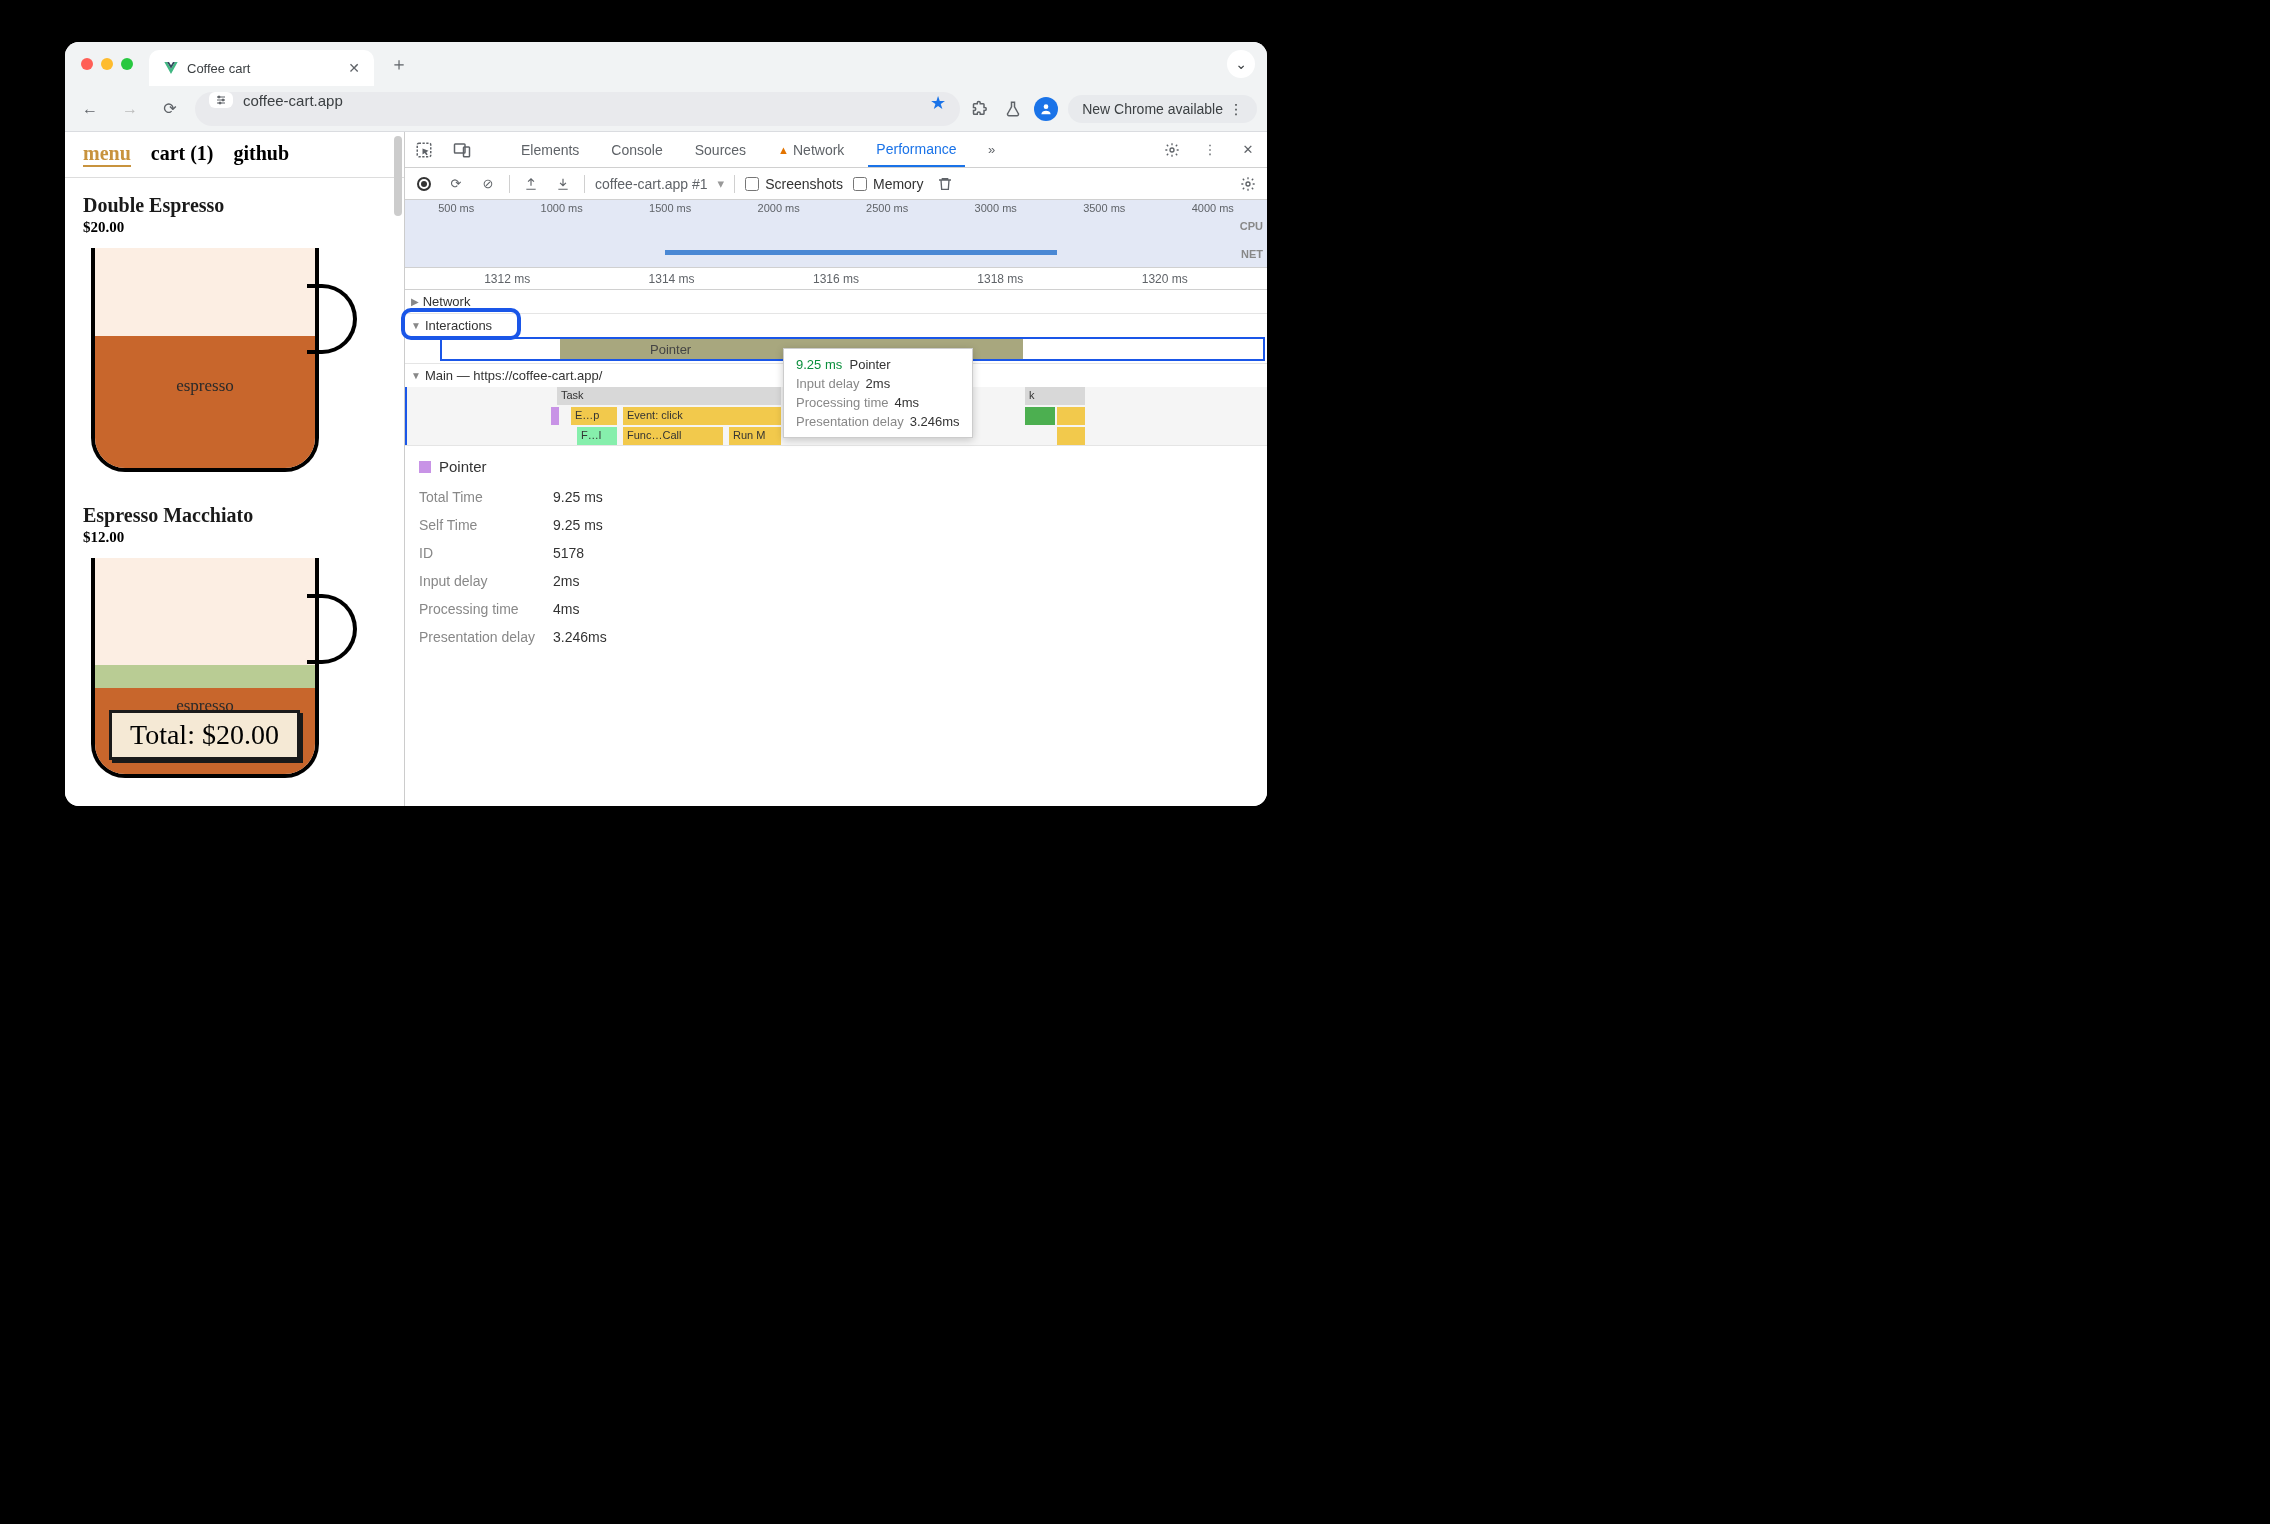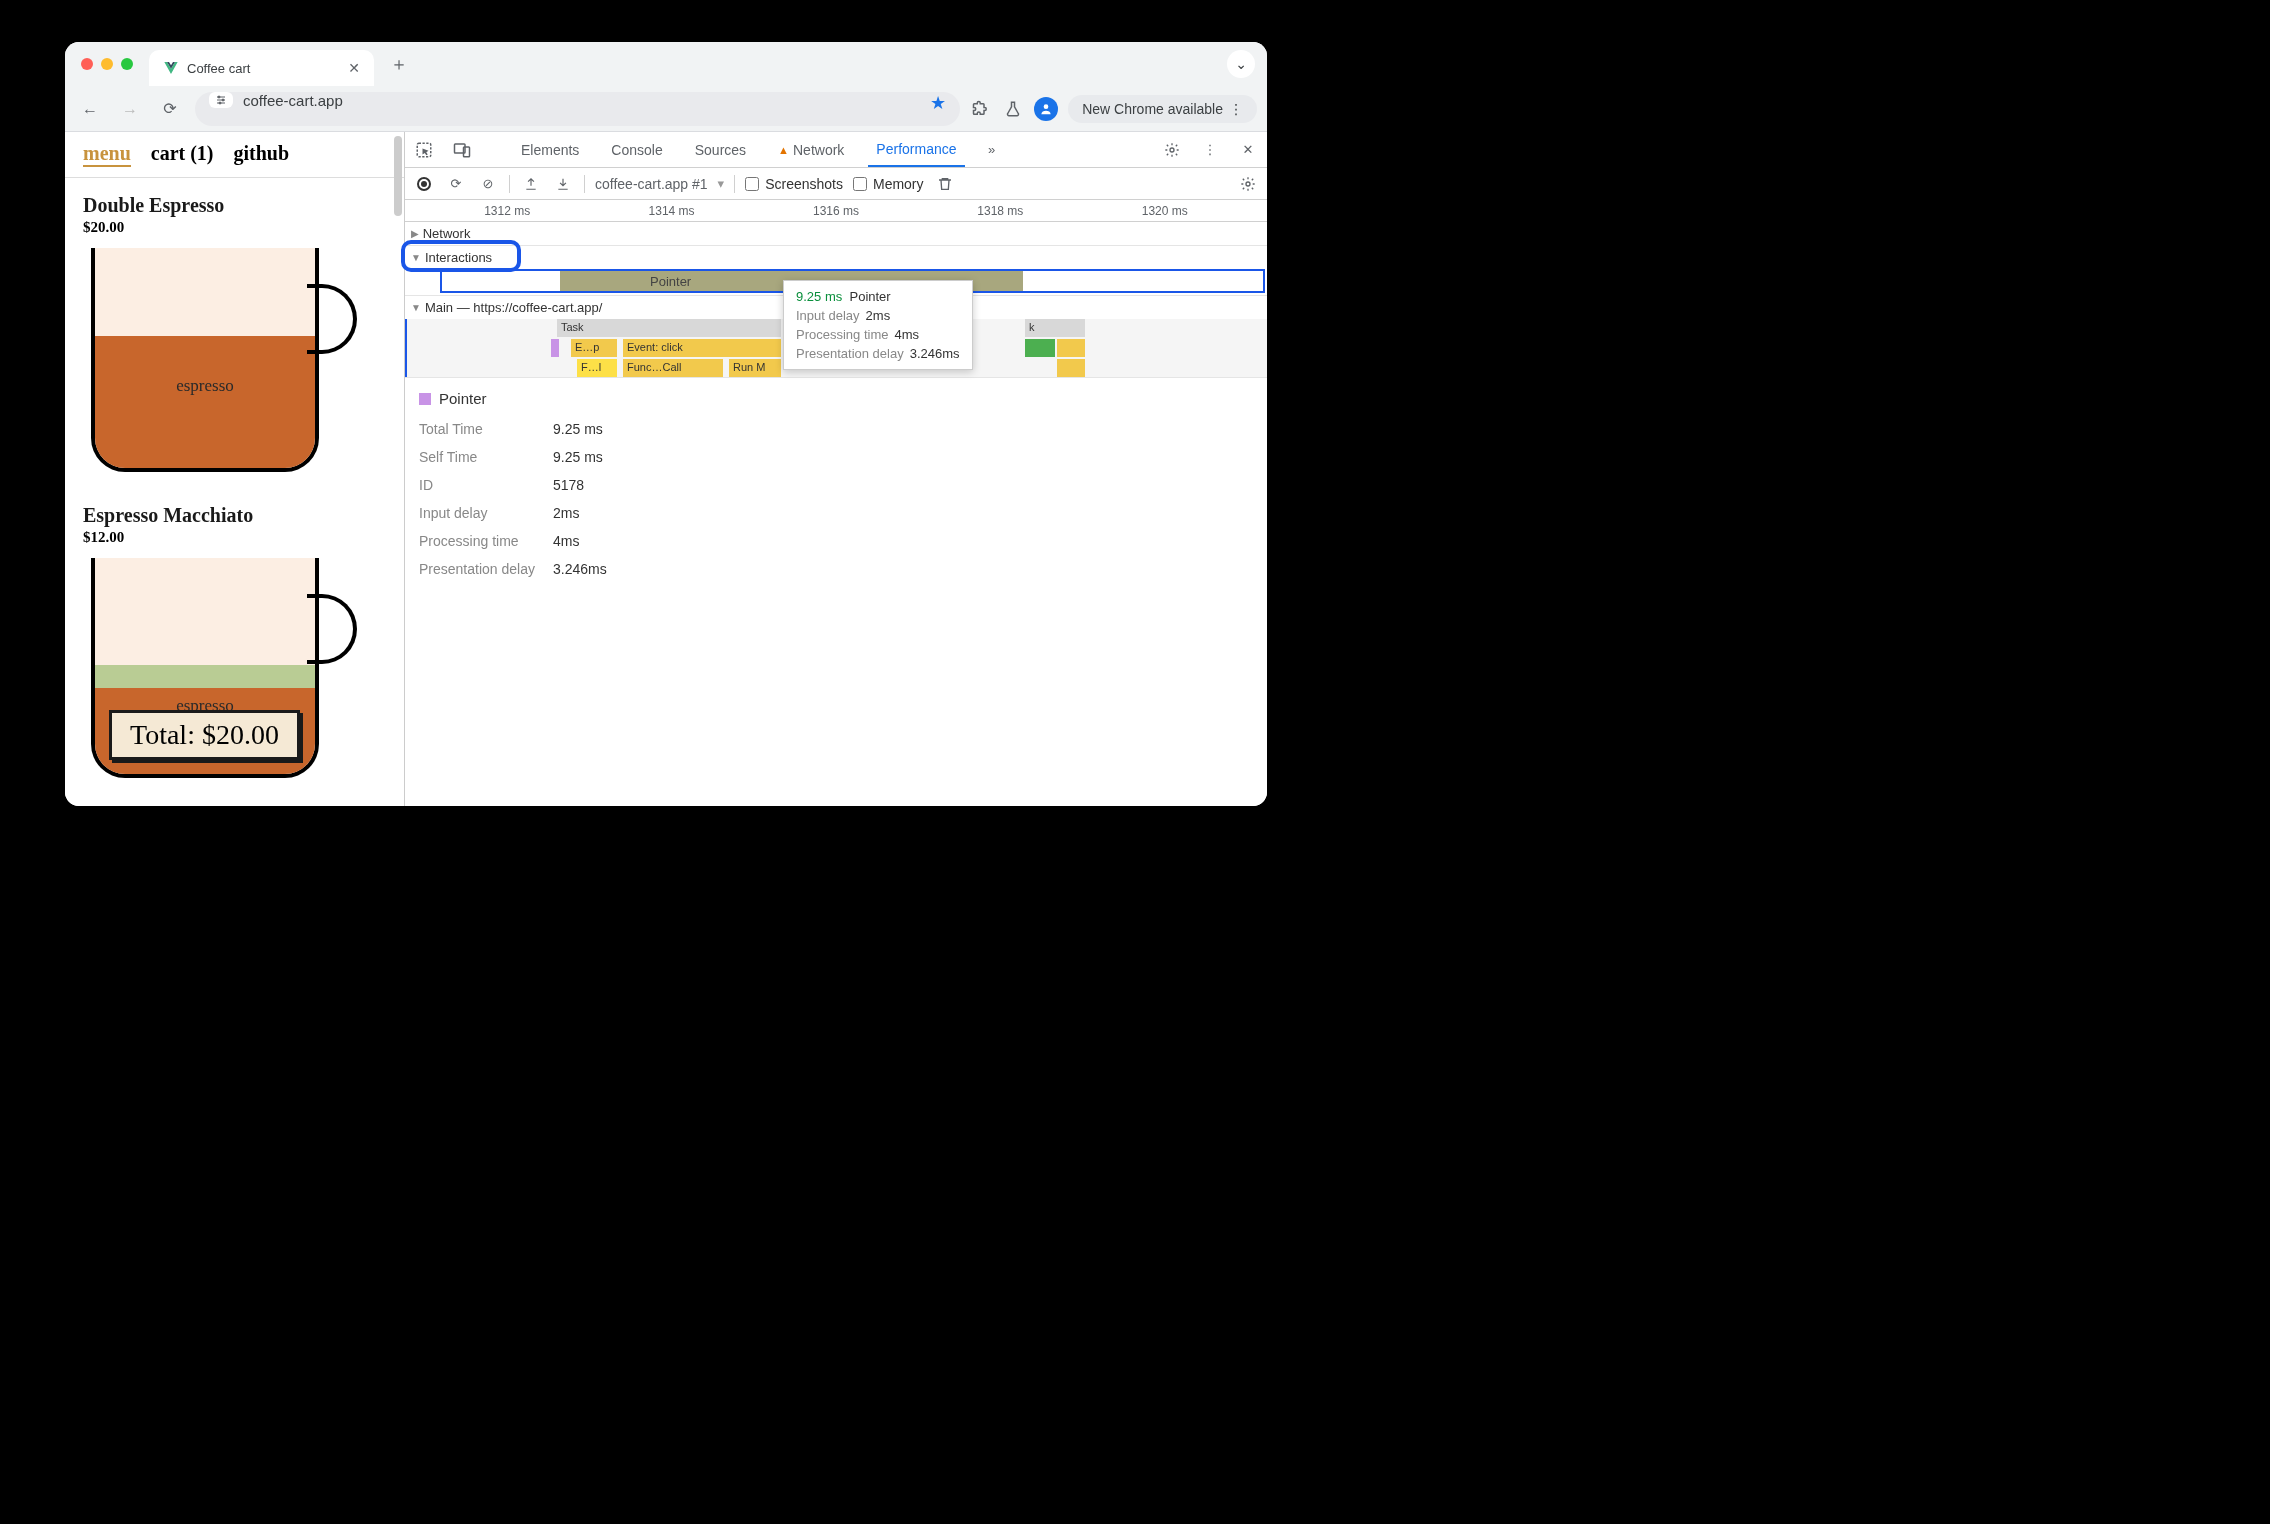--- a/index.html
+++ b/index.html
@@ -256,20 +256,35 @@
         </div>
         <div style="flex:1"></div>
         <div class="dt-icon">
           <svg width="16" height="16" viewBox="0 0 24 24" fill="none" stroke="#5f6368" stroke-width="2">
               <circle cx="12" cy="12" r="3"></circle>
               <path d="M12 2v3M12 19v3M4.2 4.2l2.1 2.1M17.7 17.7l2.1 2.1M2 12h3M19 12h3M4.2 19.8l2.1-2.1M17.7 6.3l2.1-2.1"></path>
             </svg>
         </div>
       </div>
 
+      <div class="overview">
+        <div class="ov-ticks">
+          <span>500 ms</span>
+          <span>1000 ms</span>
+          <span>1500 ms</span>
+          <span>2000 ms</span>
+          <span>2500 ms</span>
+          <span>3000 ms</span>
+          <span>3500 ms</span>
+          <span>4000 ms</span>
+        </div>
+        <div class="ov-label" style="top:20px">CPU</div>
+        <div class="ov-label" style="top:48px">NET</div>
+        <div class="ov-bar"></div>
+      </div>
 
       <div class="ruler">
         <span>1312 ms</span>
         <span>1314 ms</span>
         <span>1316 ms</span>
         <span>1318 ms</span>
         <span>1320 ms</span>
       </div>
 
       <div class="track">
@@ -296,21 +311,21 @@
             <span>Main — https://coffee-cart.app/</span>
           </div>
         <div class="main-body">
           <div class="flame-row" style="left:150px;width:224px;top:0;background:#d8d8d8">Task</div>
           <div class="flame-row" style="left:618px;width:60px;top:0;background:#d8d8d8">k</div>
           <div class="flame-row" style="left:144px;width:8px;top:20px;background:#c893e6"></div>
           <div class="flame-row" style="left:164px;width:46px;top:20px;background:#f2c94c">E…p</div>
           <div class="flame-row" style="left:216px;width:158px;top:20px;background:#f2c94c">Event: click</div>
           <div class="flame-row" style="left:618px;width:30px;top:20px;background:#4caf50"></div>
           <div class="flame-row" style="left:650px;width:28px;top:20px;background:#f2c94c"></div>
-          <div class="flame-row" style="left:170px;width:40px;top:40px;background:#fde047">F…l</div>
+          <div class="flame-row" style="left:170px;width:40px;top:40px;background:#86efac">F…l</div>
           <div class="flame-row" style="left:216px;width:100px;top:40px;background:#f2c94c">Func…Call</div>
           <div class="flame-row" style="left:322px;width:52px;top:40px;background:#f2c94c">Run M</div>
           <div class="flame-row" style="left:650px;width:28px;top:40px;background:#f2c94c"></div>
         </div>
 
         <div class="tooltip">
           <div><span class="t">9.25 ms</span>&nbsp;&nbsp;<span>Pointer</span></div>
           <div class="row"><span>Input delay</span><b>2ms</b></div>
           <div class="row"><span>Processing time</span><b>4ms</b></div>
           <div class="row"><span>Presentation delay</span><b>3.246ms</b></div>

